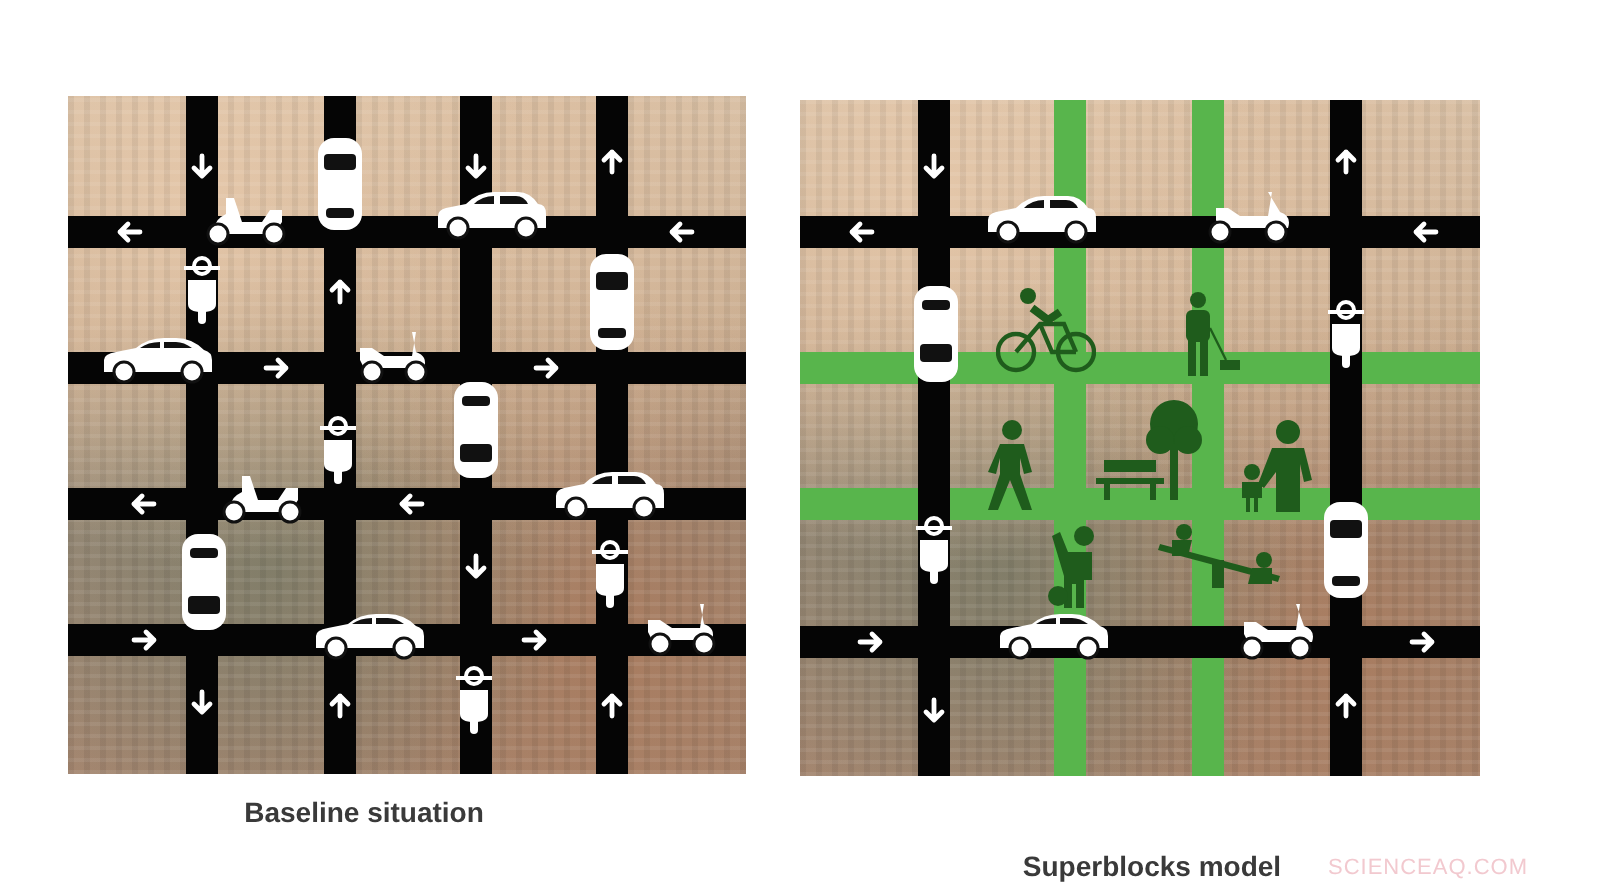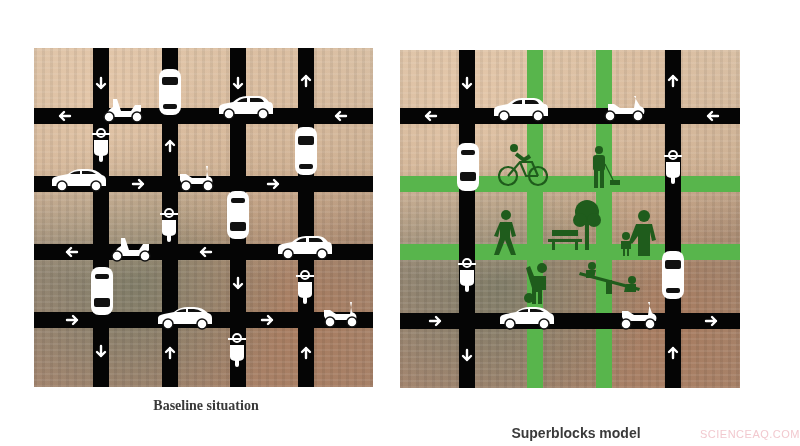--- a/index.html
+++ b/index.html
@@ -236,21 +236,21 @@
   <div class="ico" style="left:194px; top:285px; width:18px; height:34px;">
     <svg width="18" height="34" viewBox="0 0 18 34">
         <circle cx="9" cy="5" r="4" fill="none" stroke="#fff" stroke-width="2"></circle>
         <path d="M0 6 h18" stroke="#fff" stroke-width="2"></path>
         <path d="M2 12 h14 v12 q0 4-7 4 q-7 0-7-4 z" fill="#fff"></path>
         <rect x="7" y="26" width="4" height="8" rx="2" fill="#fff"></rect>
       </svg>
   </div>
 </div>
 
-<div class="caption" style="left:116px; top:398px; width:180px;font-family:Liberation Serif, serif;">Baseline situation</div>
+<div class="caption" style="left:92px; top:398px; width:180px;">Baseline situation</div>
 
 <div class="panel" style="left:400px; top:50px; width:340px; height:338px;">
   <div class="city"></div>
 
   <div class="road green" style="left:127px; top:0; width:16px; height:338px;"></div>
   <div class="road green" style="left:196px; top:0; width:16px; height:338px;"></div>
   <div class="road green" style="left:0; top:126px; width:340px; height:16px;"></div>
   <div class="road green" style="left:0; top:194px; width:340px; height:16px;"></div>
 
   <div class="road black" style="left:0; top:58px; width:340px; height:16px;"></div>
@@ -411,13 +411,13 @@
       <circle cx="14" cy="4" r="4"></circle>
         <path d="M8 8 h10 l-2 8 h-8 z"></path>
       <circle cx="54" cy="18" r="4"></circle>
         <path d="M48 22 h10 v8 h-12 z"></path>
     </svg>
   </div>
 </div>
 
 <div class="caption" style="left:486px; top:398px; width:180px;margin-top:27px;">Superblocks model</div>
 
-<div class="watermark" style="left:700px; top:428px;">SCIENCEAQ.COM</div>
+<div class="watermark" style="left:664px; top:428px;">SCIENCEAQ.COM</div>
 
 </body></html>

